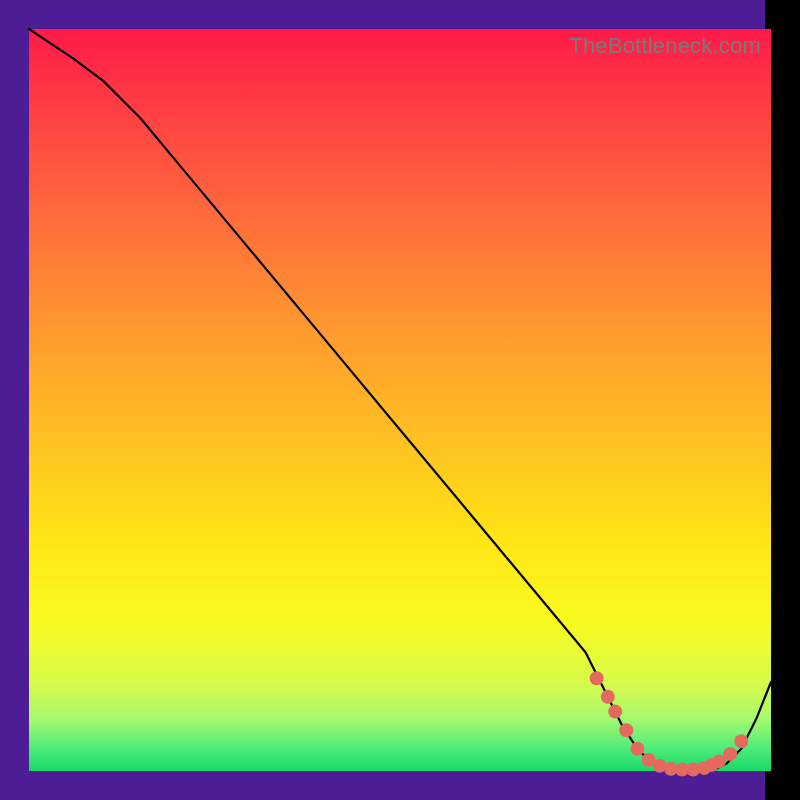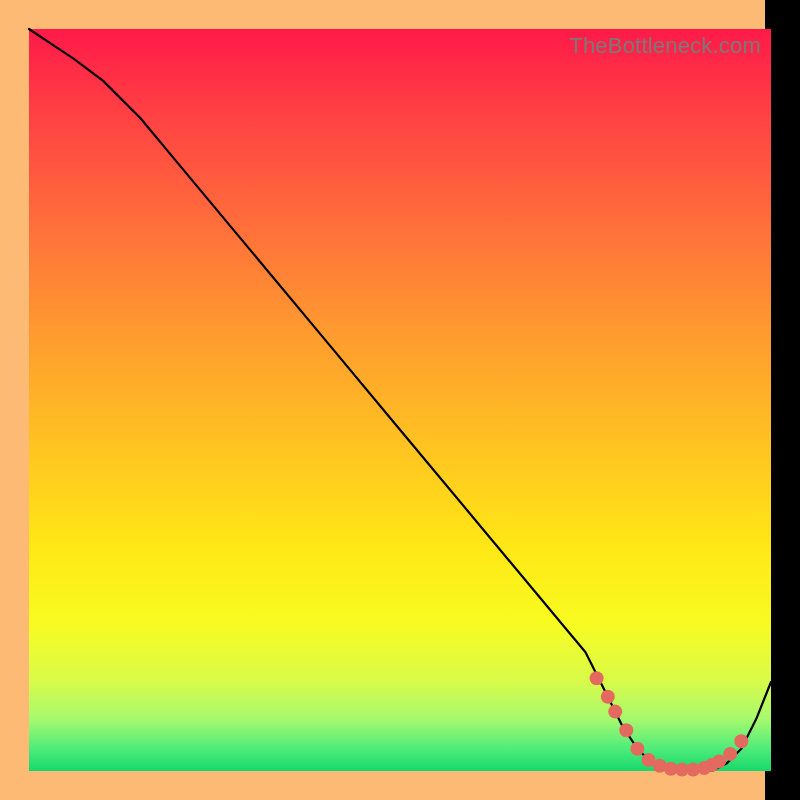--- a/index.html
+++ b/index.html
@@ -8,21 +8,21 @@
     width: 800px;
     height: 800px;
     background: #000;
     overflow: hidden;
     font-family: Arial, Helvetica, sans-serif;
   }
   .frame {
     position: relative;
     width: 765px;
     height: 800px;
-    background: #fdba74;
+    background: #4c1d95;
   }
   .plot {
     position: absolute;
     left: 29px;
     top: 29px;
     width: 742px;
     height: 742px;
     
     background: linear-gradient(
       to bottom,

